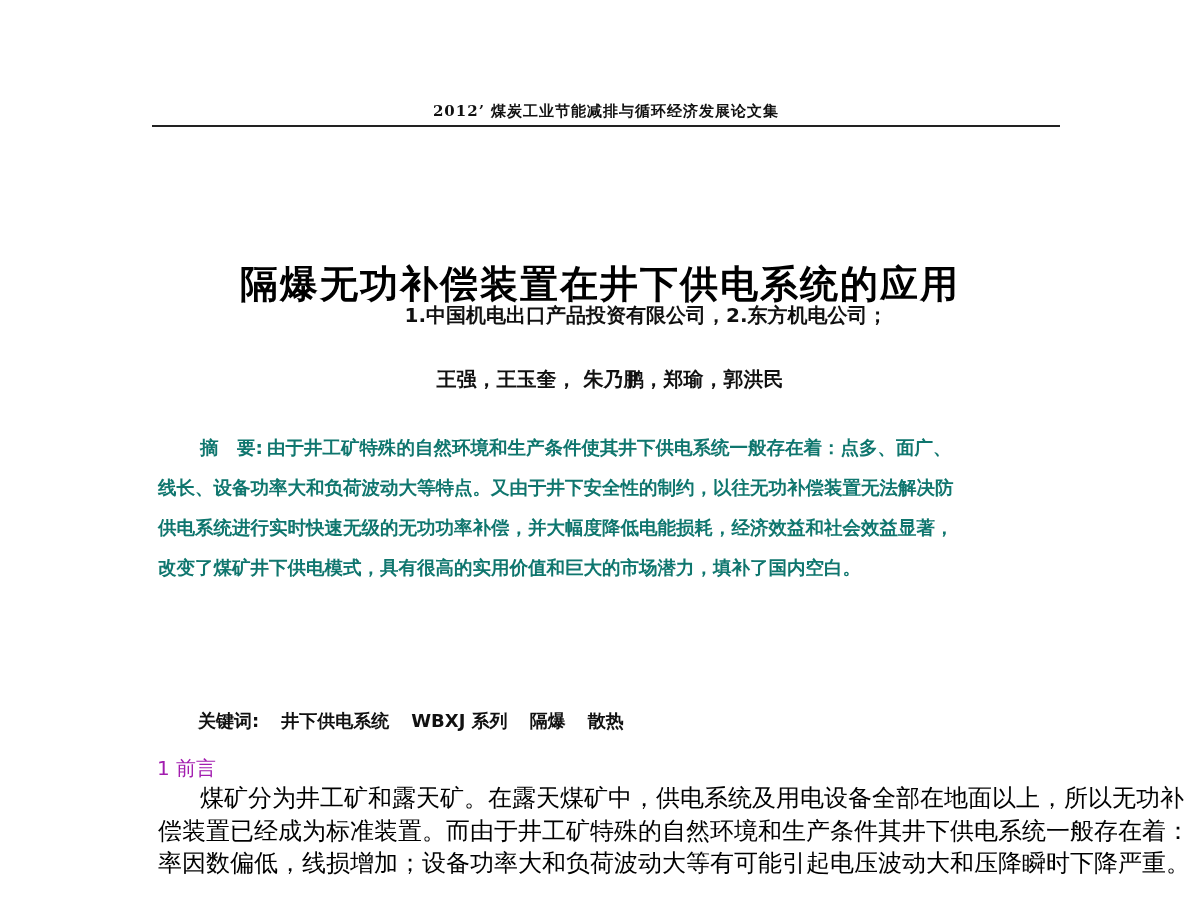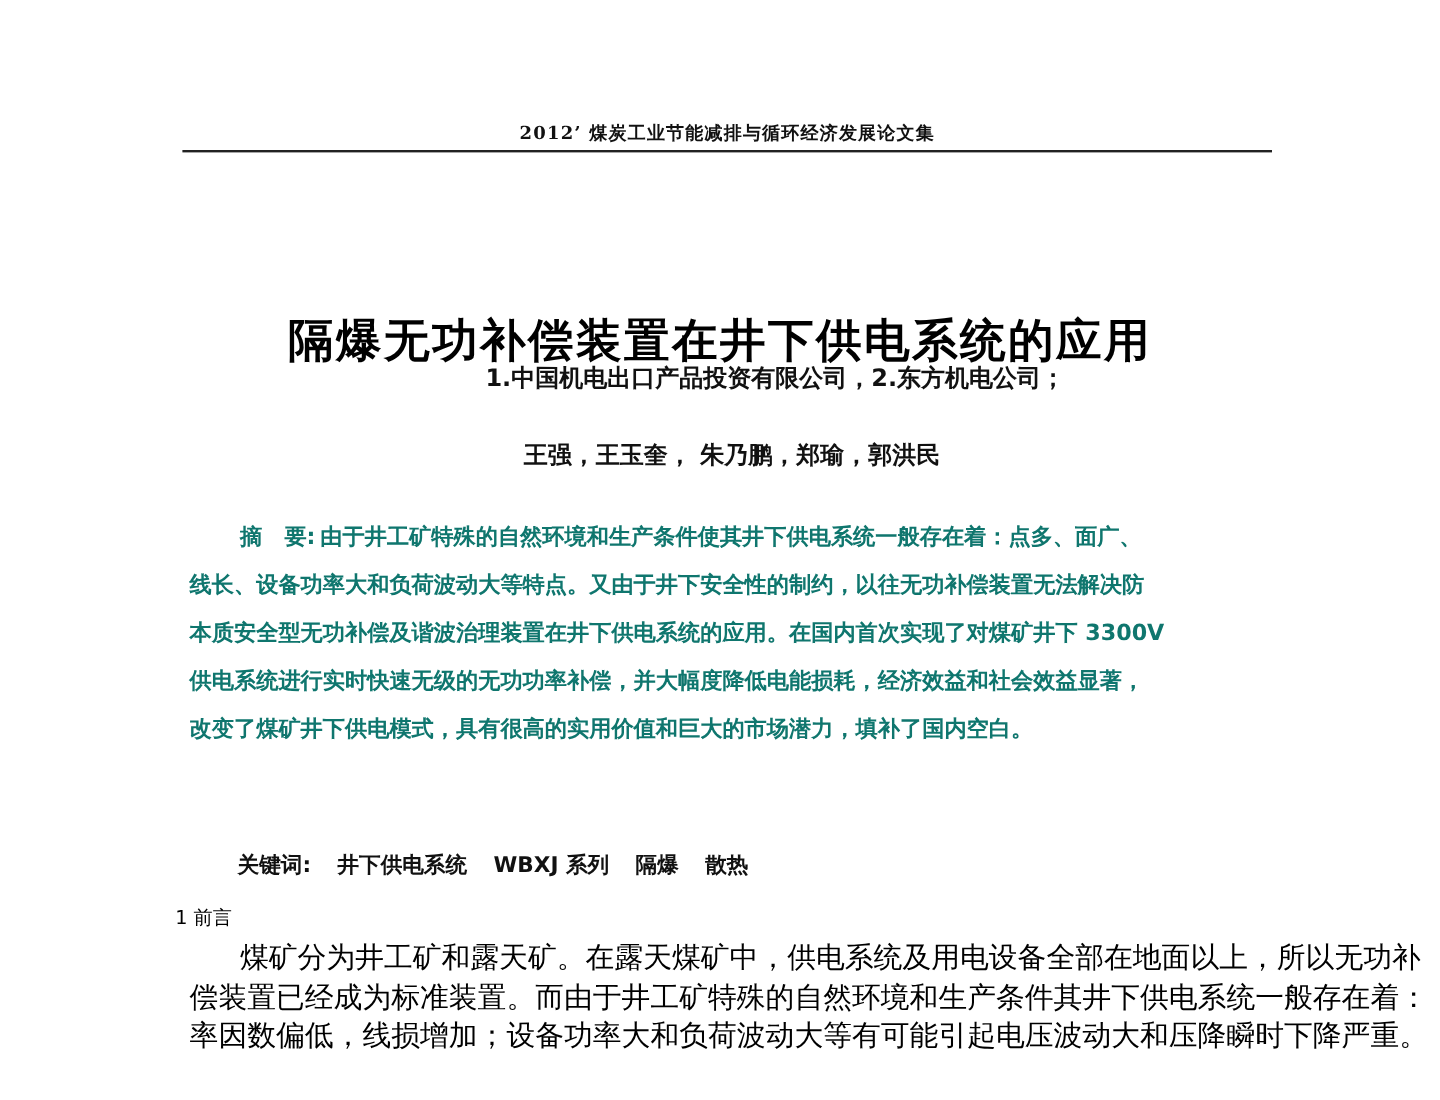--- a/index.html
+++ b/index.html
@@ -30,22 +30,22 @@
   .abstract .line { white-space:nowrap; display:block; }
   .abstract .first { padding-left:42px; }
   .abs-label { margin-right:4px; }
   .keywords {
     position:absolute; left:198px; top:709px;
     font-family:"DejaVu Sans", sans-serif; font-size:18px; font-weight:bold; color:#111; white-space:nowrap;
   }
   .keywords .kw { margin-left:22px; }
   .keywords .kw:first-of-type { margin-left:4px; }
   .section-heading {
-    position:absolute; left:146px; top:755px;
-    font-family:"DejaVu Sans", sans-serif; font-size:16px; color:#000000;
+    position:absolute; left:157px; top:755px;
+    font-family:"DejaVu Sans", sans-serif; font-size:20px; color:#a21caf;
   }
   .body-text {
     position:absolute; left:158px; top:782px; width:902px;
     font-family:"DejaVu Serif", serif; font-size:24px; line-height:32.5px; color:#000000;
   }
   .body-text .line { display:block; white-space:nowrap; }
   .body-text .first { padding-left:42px; }
 </style>
 </head>
 <body>
@@ -54,21 +54,20 @@
   <div class="running-header">2012’ 煤炭工业节能减排与循环经济发展论文集</div>
   <div class="header-rule"></div>
 
   <div class="title">隔爆无功补偿装置在井下供电系统的应用</div>
   <div class="affil">1.中国机电出口产品投资有限公司，2.东方机电公司；</div>
   <div class="authors">王强，王玉奎， 朱乃鹏，郑瑜，郭洪民</div>
 
   <div class="abstract">
     <span class="line first"><span class="abs-label">摘　要:</span><span>由于井工矿特殊的自然环境和生产条件使其井下供电系统一般存在着：点多、面广、</span></span>
     <span class="line">线长、设备功率大和负荷波动大等特点。又由于井下安全性的制约，以往无功补偿装置无法解决防</span>
-    <span class="line">本质安全型无功补偿及谐波治理装置在井下供电系统的应用。在国内首次实现了对煤矿井下 3300V</span>
     <span class="line">供电系统进行实时快速无级的无功功率补偿，并大幅度降低电能损耗，经济效益和社会效益显著，</span>
     <span class="line">改变了煤矿井下供电模式，具有很高的实用价值和巨大的市场潜力，填补了国内空白。</span>
   </div>
 
   <div class="keywords">
     <span>关键词:</span><span class="kw">井下供电系统</span><span class="kw">WBXJ 系列</span><span class="kw">隔爆</span><span class="kw">散热</span>
   </div>
 
   <div class="section-heading">
     <span>1</span>&nbsp;<span>前言</span>

